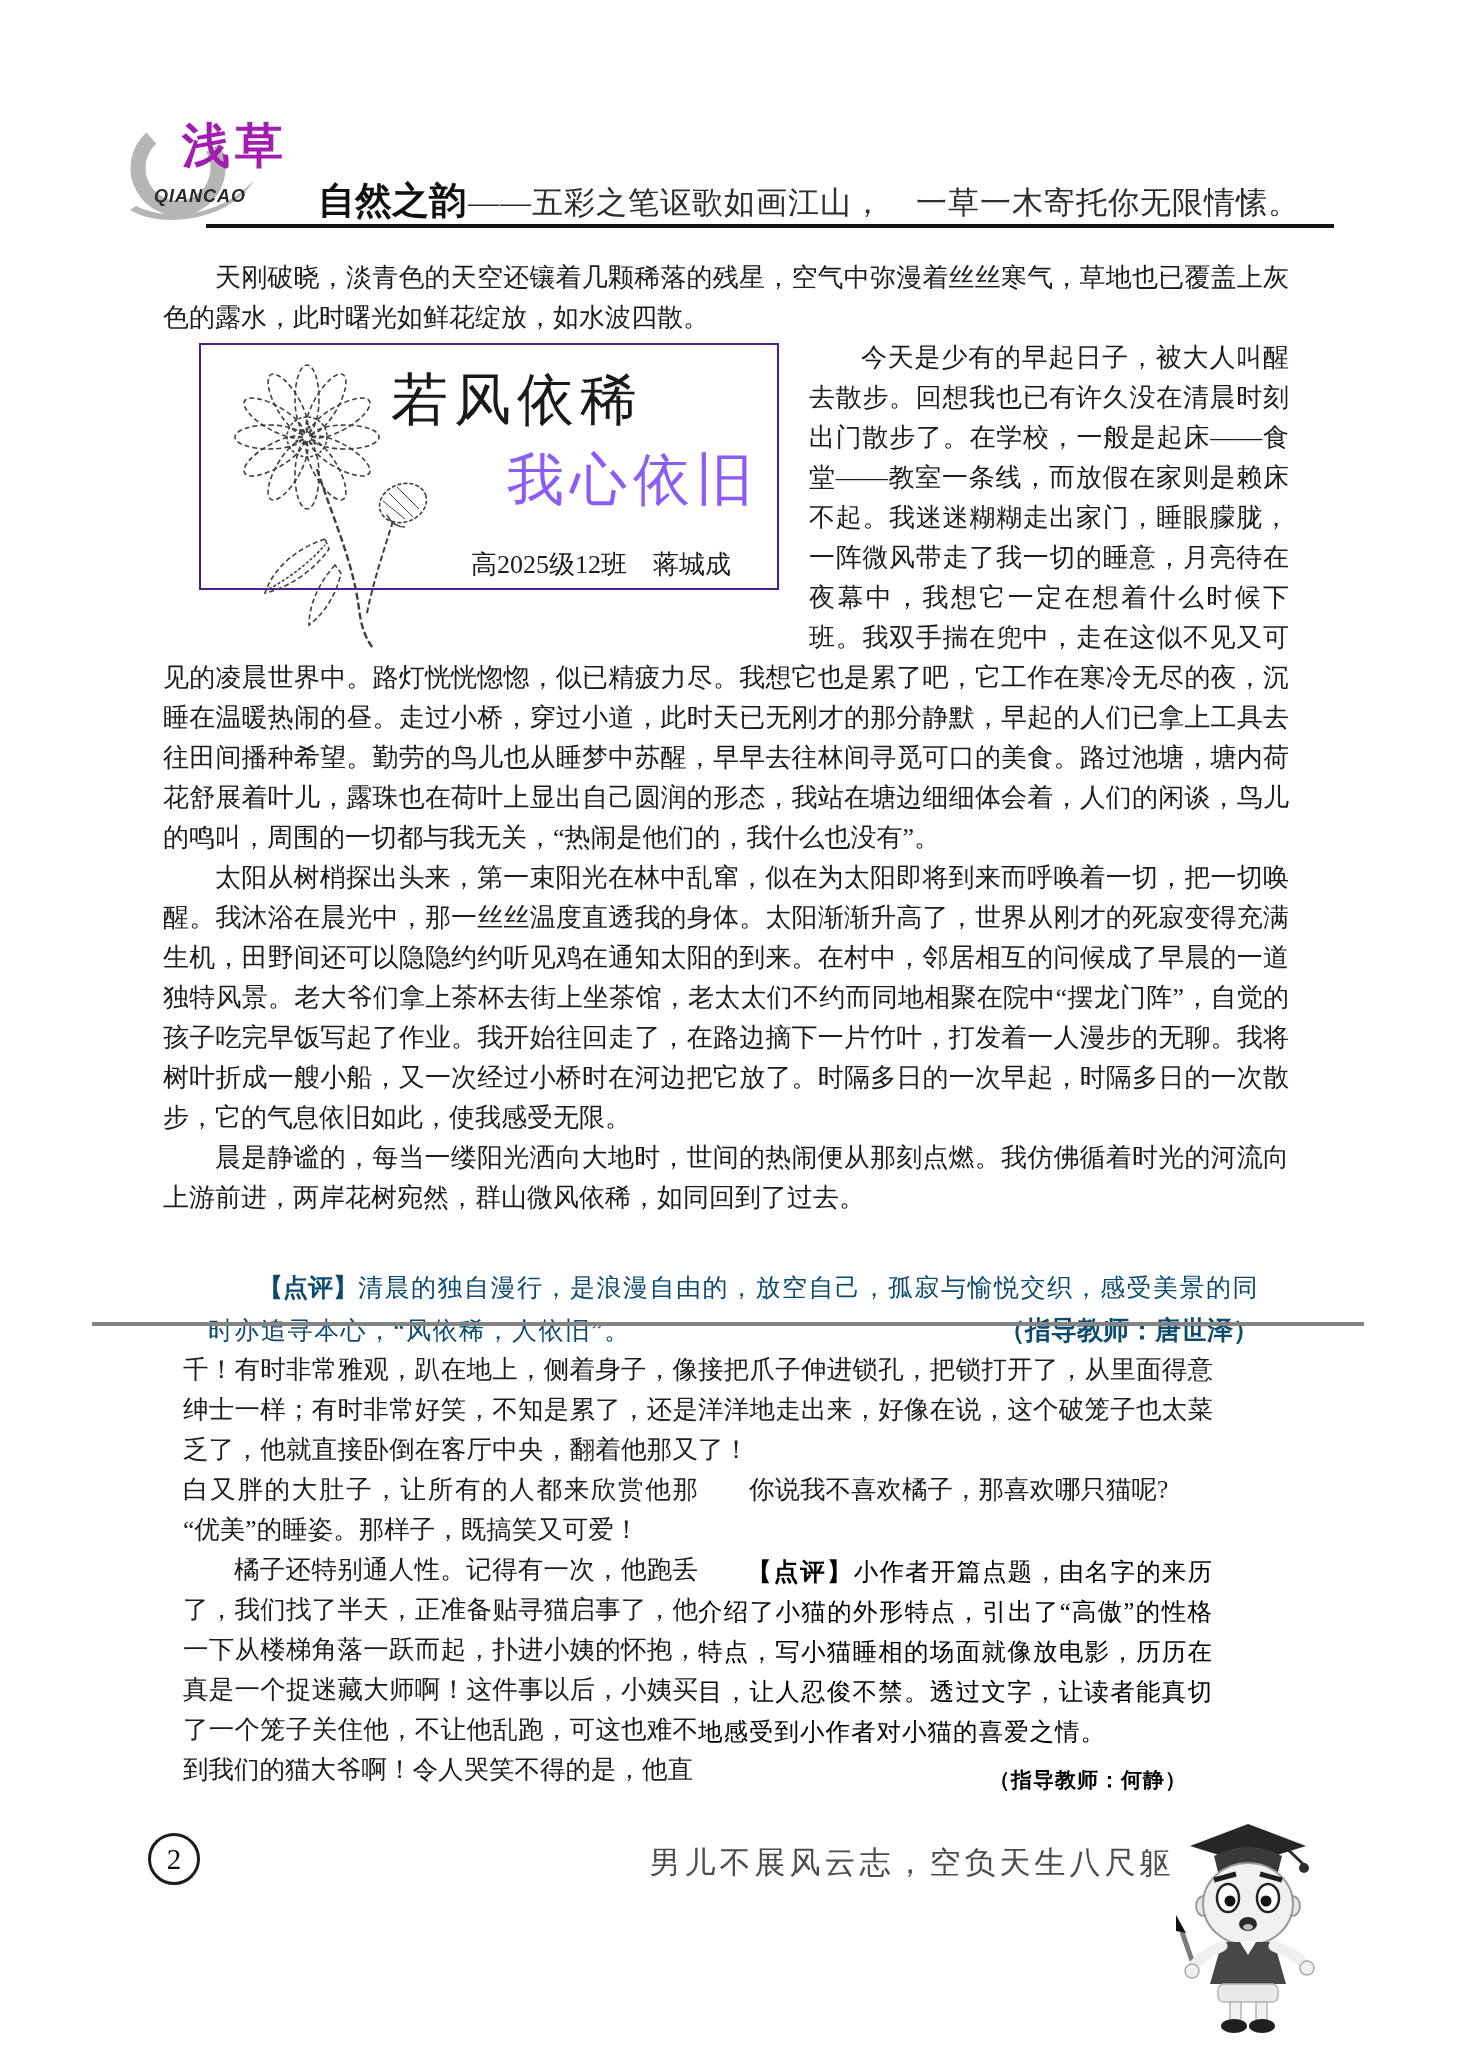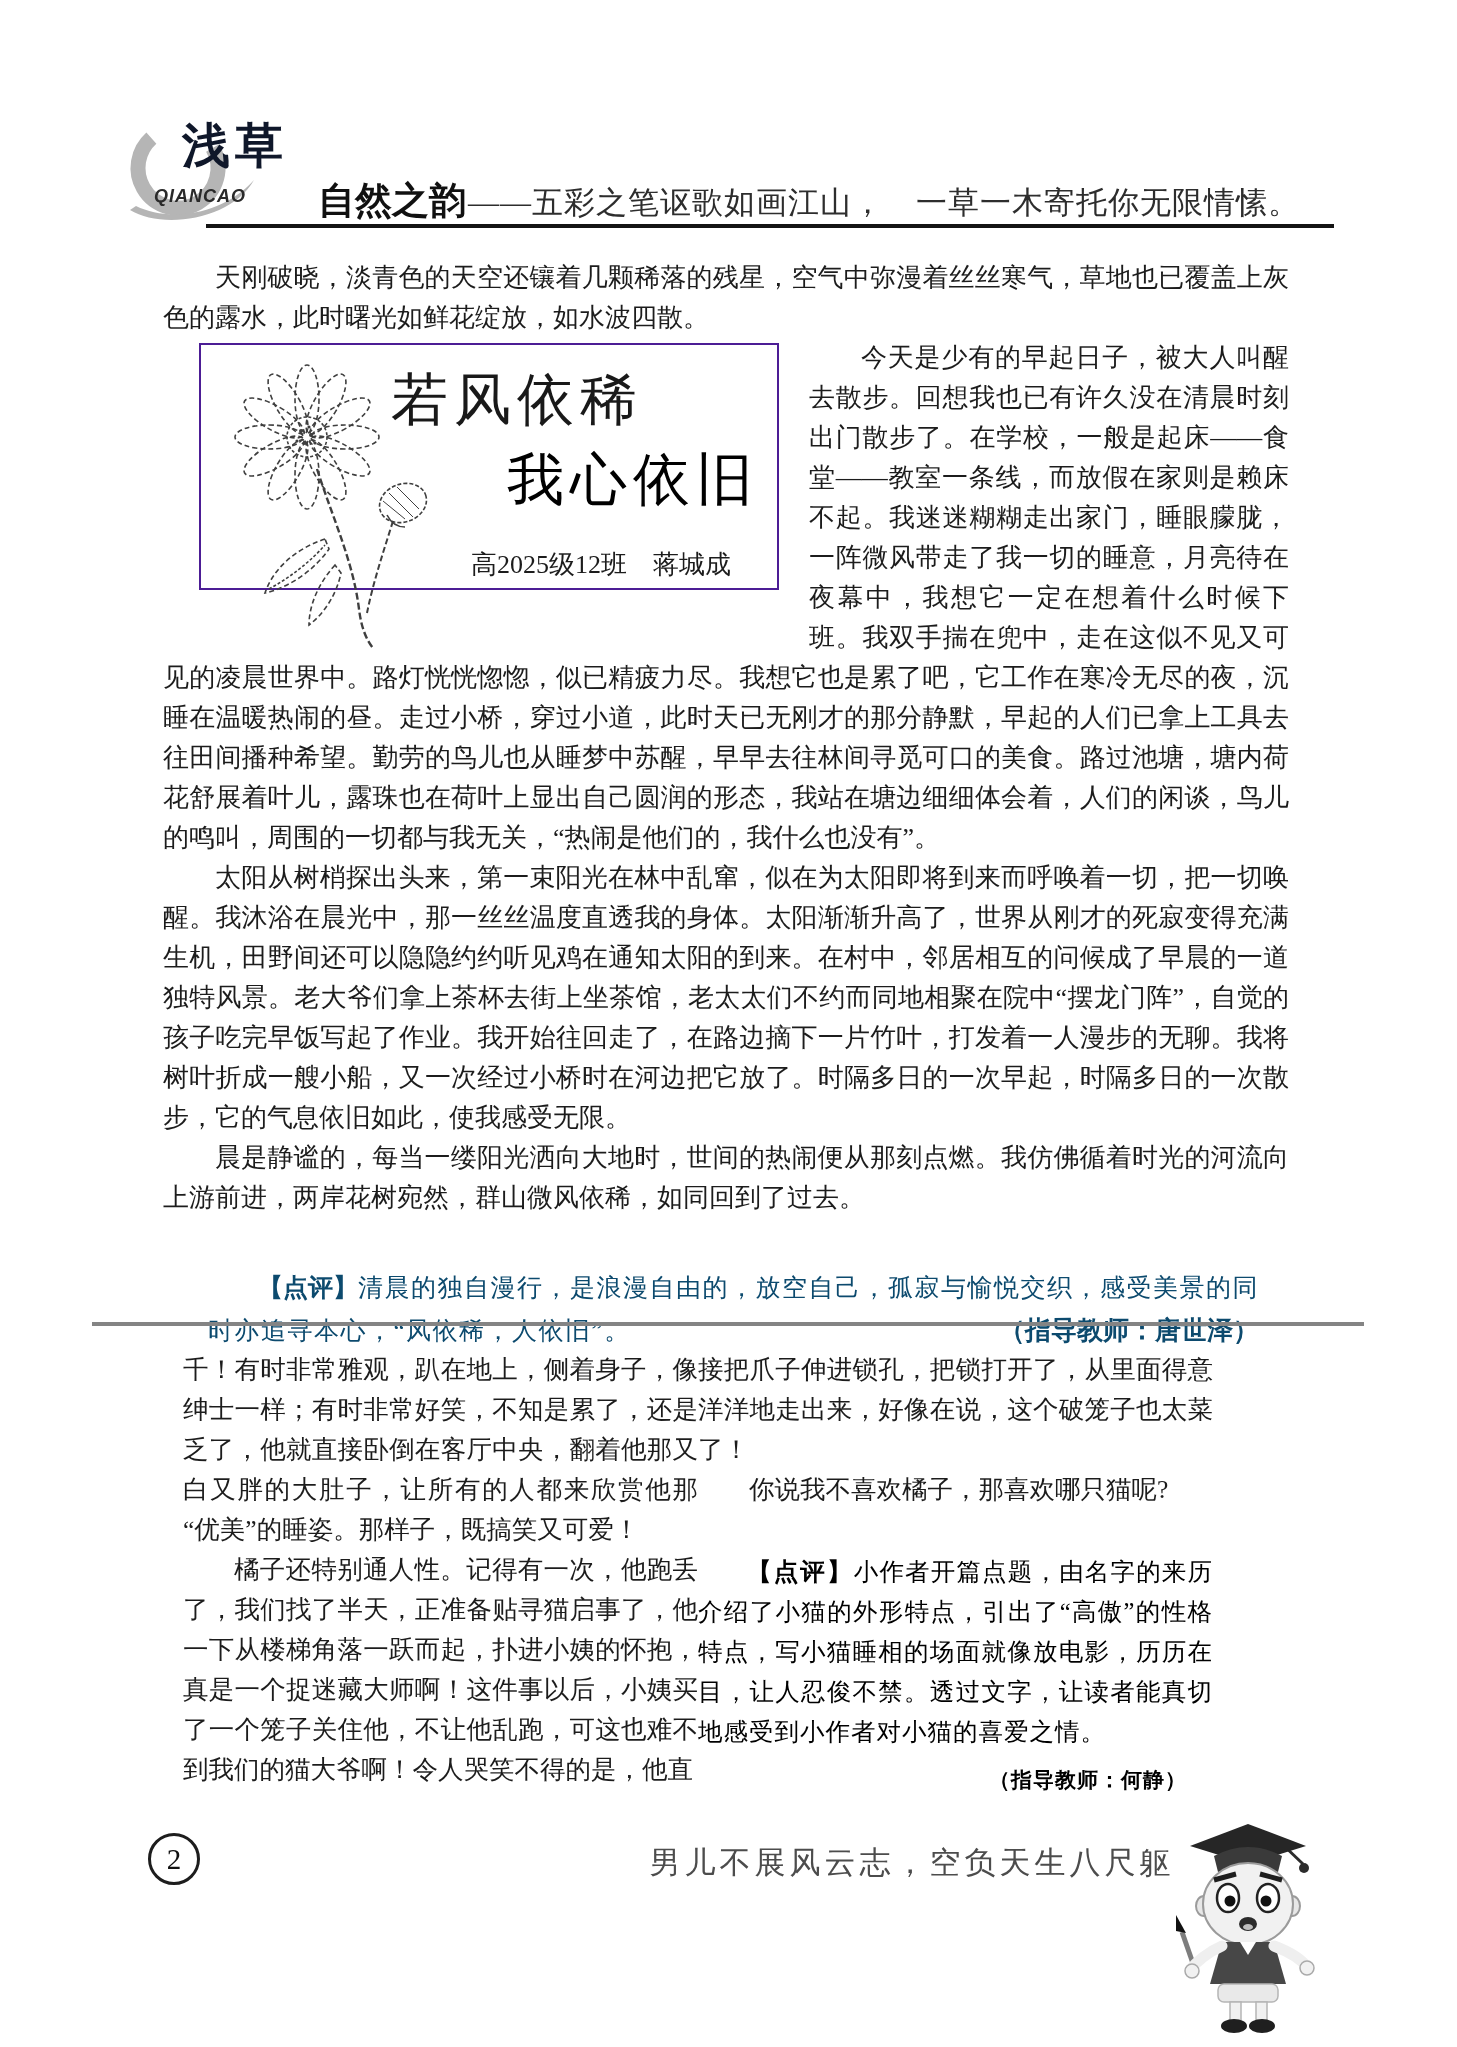--- a/index.html
+++ b/index.html
@@ -4,38 +4,38 @@
 <style>
   html,body{margin:0;padding:0;}
   body{
     width:1457px;height:2047px;background:#ffffff;position:relative;overflow:hidden;
     font-family:"Liberation Serif","DejaVu Serif",serif;color:#1c1c1c;
   }
   
   .logo{position:absolute;left:96px;top:110px;width:240px;height:112px;}
   .logo svg{position:absolute;left:0;top:0;}
   .logo-cn{position:absolute;left:86px;top:4px;font-family:Liberation Sans, sans-serif;
-    font-weight:bold;font-size:48px;letter-spacing:5px;color:#0f172a;}
+    font-weight:bold;font-size:48px;letter-spacing:5px;color:#a21caf;}
   .logo-en{position:absolute;left:58px;top:76px;font-family:"Liberation Sans","DejaVu Sans",sans-serif;
     font-style:italic;font-weight:bold;font-size:18px;letter-spacing:1px;color:#2a2a2a;}
   .title-row{position:absolute;left:318px;top:176px;white-space:nowrap;}
   .col-title{font-family:"Liberation Sans","DejaVu Sans",sans-serif;font-weight:bold;font-size:37px;color:#101010;vertical-align:baseline;}
   .col-subtitle{font-size:31px;color:#2d2d2d;letter-spacing:1px;margin-left:2px;vertical-align:baseline;margin-top:32px;}
   .header-rule{position:absolute;left:206px;top:224px;width:1128px;height:4px;background:#141414;}
 
   
   .article1{position:absolute;left:163px;top:258px;width:1126px;
     font-size:26px;line-height:40px;text-align:justify;}
   .article1 p{margin:0;}
   .ind{text-indent:2em;}
   .title-box{float:left;width:576px;height:243px;border:2px solid #4c1d95;
     margin:5px 30px 30px 36px;position:relative;background:#fff;}
   .flower{position:absolute;left:6px;top:6px;}
   .t1{position:absolute;left:190px;top:26px;font-size:57px;line-height:1;letter-spacing:6px;color:#191919;}
-  .t2{position:absolute;left:306px;top:106px;font-size:57px;line-height:1;letter-spacing:6px;color:#000000;}
+  .t2{position:absolute;left:306px;top:106px;font-size:57px;line-height:1;letter-spacing:6px;color:#8b5cf6;}
   .author{position:absolute;left:270px;top:200px;font-size:26px;color:#1c1c1c;}
   .comment{clear:both;position:relative;margin:48px 30px 0 45px;
     font-size:25px;line-height:43px;letter-spacing:1.5px;color:#0c4a6e;}
   .comment .plabel{font-family:"Liberation Sans","DejaVu Sans",sans-serif;font-weight:bold;letter-spacing:0;}
   .teacher-abs{position:absolute;right:0;bottom:0;font-family:"Liberation Sans","DejaVu Sans",sans-serif;
     font-weight:bold;font-size:26px;letter-spacing:0;}
 
   
   .section-divider{position:absolute;left:92px;top:1322px;width:1272px;height:4px;background:#848484;}
 

